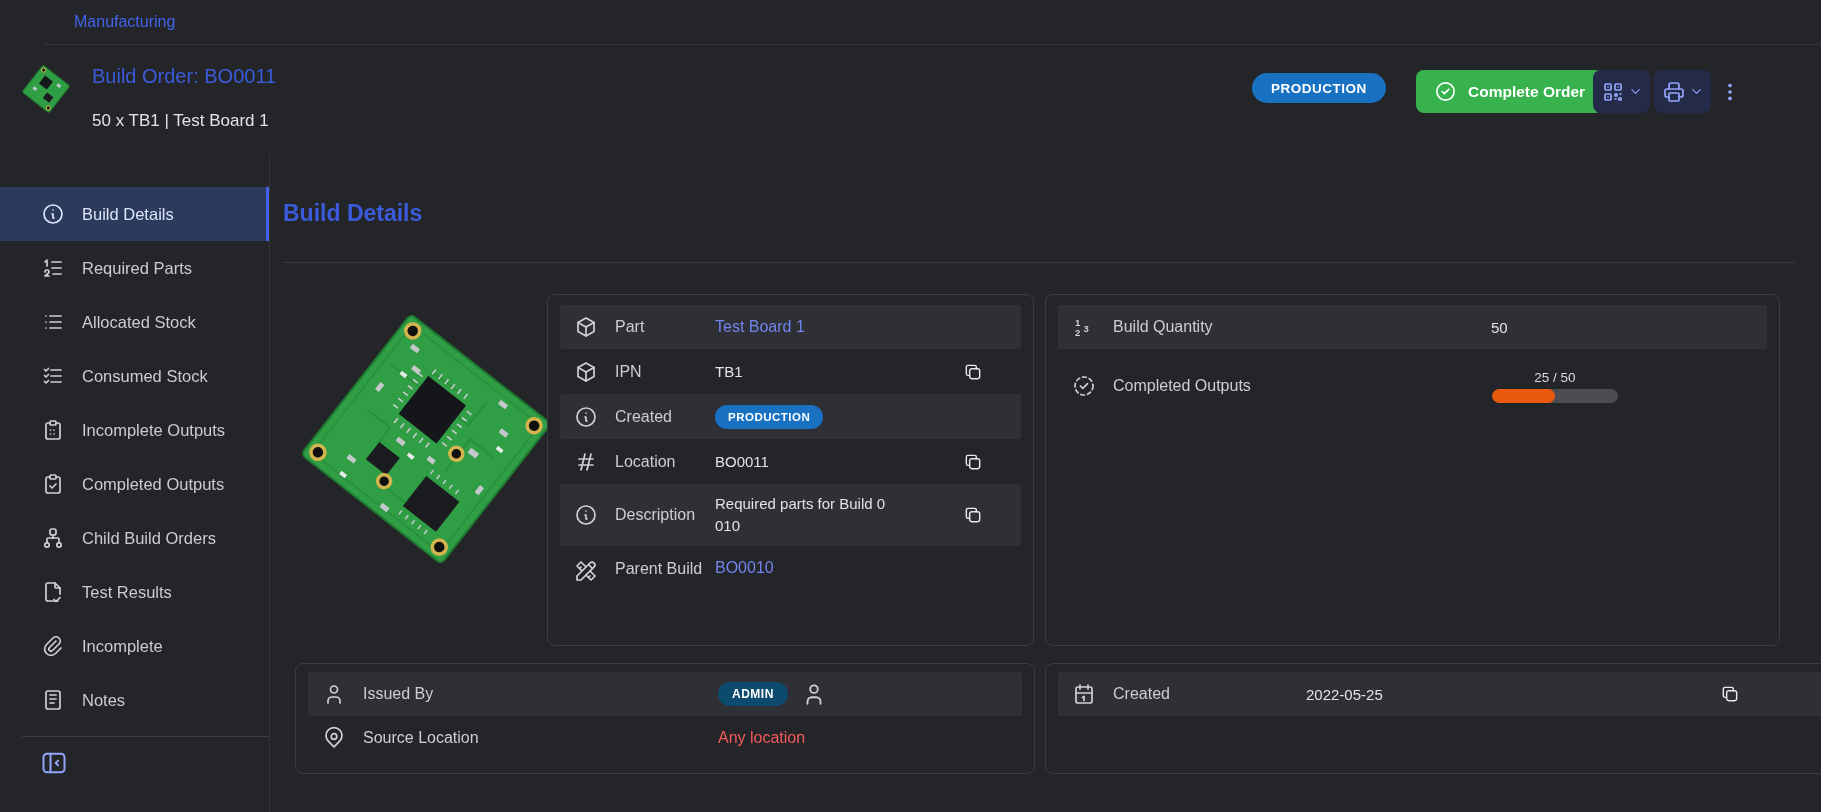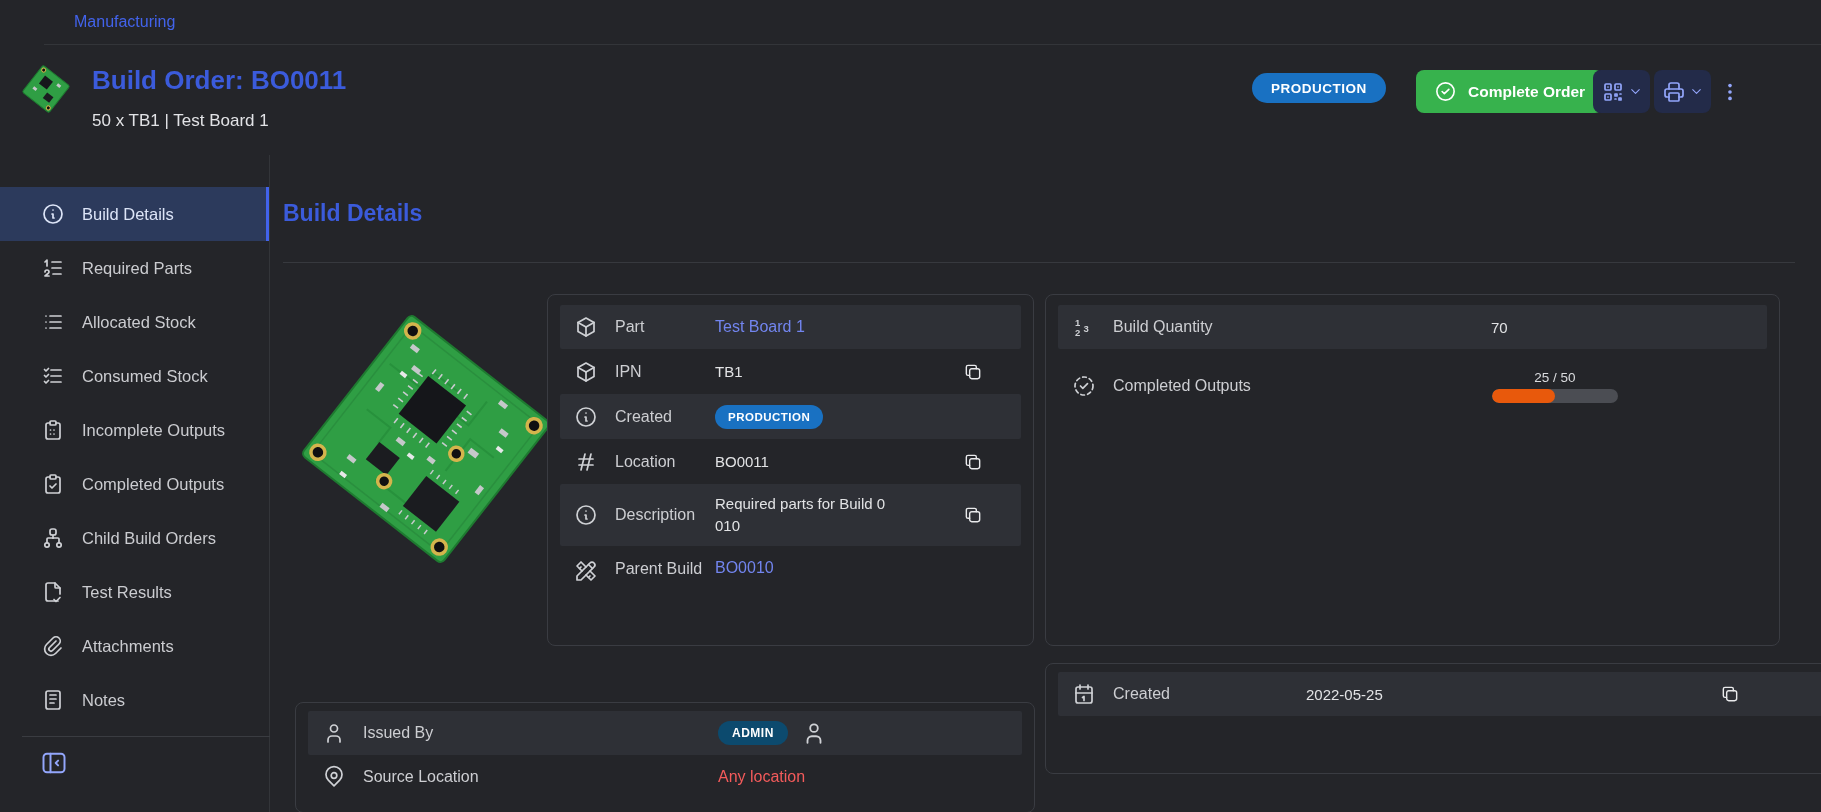--- a/index.html
+++ b/index.html
@@ -7,21 +7,21 @@
   body { font-family:"Liberation Sans", sans-serif; background:var(--page-bg,#242529); color:#d8d9dc; }
   #page { position:relative; width:1821px; height:812px; }
 
   
   .topbar { position:absolute; left:0; top:0; width:100%; height:45px; border-bottom:1px solid #333539; display:flex; align-items:center; padding-left:30px;margin-left:44px; }
   .topbar a { color:var(--accent,#4263eb); font-size:16px; text-decoration:none; cursor:pointer; }
 
   
   .header { position:absolute; left:0; top:45px; width:100%; height:110px; }
   .thumb { position:absolute; left:20px; top:16px; width:52px; height:56px; }
-  .h-title { position:absolute; left:92px; top:20px; font-size:26px; font-weight:bold; color:var(--heading,#3b5bdb); }
+  .h-title { position:absolute; left:92px; top:20px; font-size:20px; font-weight:normal; color:var(--heading,#3b5bdb); }
   .h-sub { position:absolute; left:92px; top:66px; font-size:17px; color:#e2e3e6; }
   .badge-production { position:absolute; left:1252px; top:28px; height:30px; padding:0 19px; border-radius:15px;
       background:var(--badge-blue,#1971c2); color:#fff; font-size:13.5px; font-weight:bold; letter-spacing:.5px;
       display:inline-flex; align-items:center; }
   .btn-complete { position:absolute; left:1416px; top:25px; height:43px; padding:0 18px; border:none; border-radius:8px;
       background:var(--green,#37b24d); color:#fff; font-size:15.5px; font-weight:bold; font-family:inherit;
       display:inline-flex; align-items:center; gap:11px; cursor:pointer; }
   .btn-navy { position:absolute; top:25px; width:57px; height:43px; border:none; border-radius:8px;
       background:var(--btn-navy,#232b49); color:var(--periwinkle,#93a6fb); display:inline-flex; align-items:center;
       justify-content:center; gap:3px; cursor:pointer; }
@@ -37,21 +37,21 @@
   .side-divider { margin:9px 0 0 22px; width:248px; border-top:1px solid #3a3c41; }
   .collapse-btn { margin:12px 0 0 40px; width:28px; height:28px; background:none; border:none; color:var(--periwinkle,#93a6fb); cursor:pointer; padding:0; }
 
   
   .main-title { position:absolute; left:283px; top:200px; font-size:23px; font-weight:bold; color:var(--heading,#3b5bdb); }
   .main-divider { position:absolute; left:283px; top:262px; width:1512px; border-top:1px solid #37393e; }
 
   .panel { position:absolute; background:var(--page-bg,#242529); border:1px solid #3a3c42; border-radius:8px; padding:10px 12px; }
   #panel-details { left:547px; top:294px; width:487px; height:352px; }
   #panel-quantity { left:1045px; top:294px; width:735px; height:352px; }
-  #panel-issue { left:295px; top:702px; width:740px; height:111px; padding:8px 12px; }
+  #panel-issue { left:295px; top:663px; width:740px; height:111px; padding:8px 12px; }
   #panel-created { left:1045px; top:663px; width:796px; height:111px; padding:8px 12px; }
   #pcb-image { position:absolute; left:291px; top:292px; width:270px; height:295px; }
 
   .trow { display:flex; align-items:center; min-height:45px; padding:0 10px 0 14px; }
   .trow.light { background:var(--row-light,#2e3036); border-radius:2px; }
   .ticon { width:24px; height:24px; margin-right:17px; flex:none; color:#cfd1d5; }
   .tlabel { color:#cdced2; font-size:16px; line-height:1.25; }
   .tvalue { font-size:15px; color:#e2e3e5; }
   .link { color:var(--link,#7285ef); font-size:16px; text-decoration:none; cursor:pointer; }
   .red { color:var(--red,#f45b5b); font-size:16px; }
@@ -270,21 +270,21 @@
     </span>
     <span>Test Results</span>
   </div>
 
   <div class="side-item">
     <span class="sicon">
       <svg viewBox="0 0 24 24" class="stroke-ic">
             <path d="M15 7l-6.5 6.5a1.5 1.5 0 0 0 3 3L18 10a3 3 0 0 0-6-6l-6.5 6.5a4.5 4.5 0 0 0 9 9L20 14"></path>
           </svg>
     </span>
-    <span>Attachments</span>
+    <span>Incomplete</span>
   </div>
 
   <div class="side-item">
     <span class="sicon">
       <svg viewBox="0 0 24 24" class="stroke-ic">
             <rect x="5" y="3" width="14" height="18" rx="2"></rect>
             <path d="M9 7h6"></path>
             <path d="M9 11h6"></path>
             <path d="M9 15h4"></path>
           </svg>
@@ -459,21 +459,21 @@
     <span class="ticon">
       <svg viewBox="0 0 24 24">
             <g fill="currentColor" font-family="Liberation Sans, sans-serif" font-weight="bold" font-size="9.5">
               <text x="3" y="11">1</text>
               <text x="3" y="21">2</text>
               <text x="11.5" y="16.5">3</text>
             </g>
           </svg>
     </span>
     <span class="tlabel">Build Quantity</span>
-    <span class="tvalue">70</span>
+    <span class="tvalue">50</span>
   </div>
 
   <div class="trow trow-prog">
     <span class="ticon">
       <svg viewBox="0 0 24 24" class="stroke-ic">
             <circle cx="12" cy="12" r="9" stroke-dasharray="3.6 3.2"></circle>
             <path d="M8.5 12l2.3 2.3l4.7-4.6"></path>
           </svg>
     </span>
     <span class="tlabel">Completed Outputs</span>

